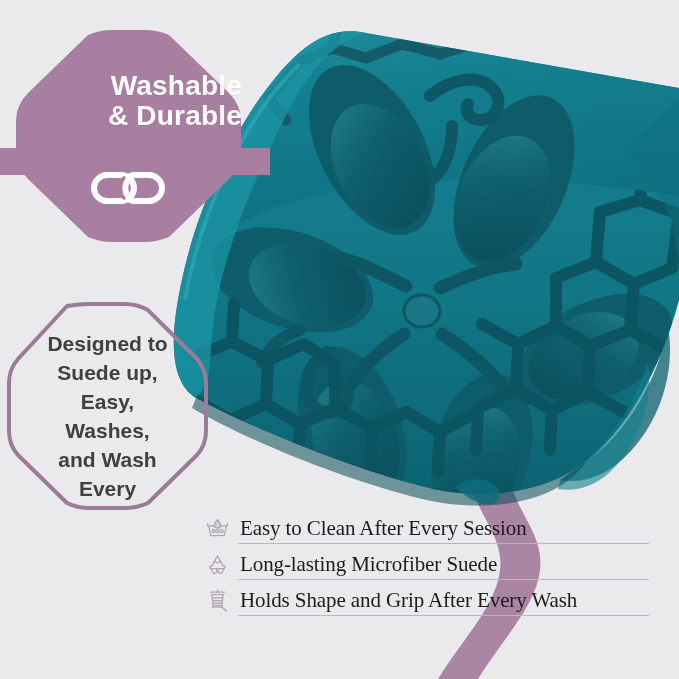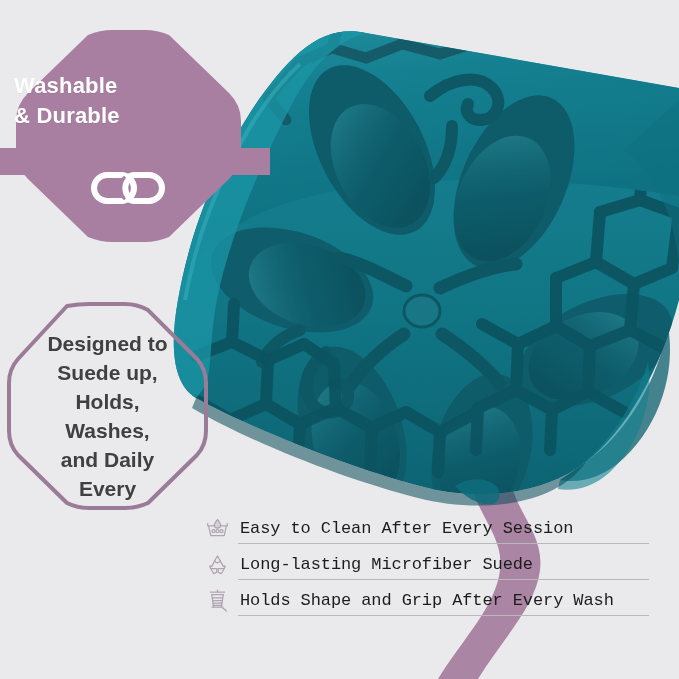--- a/index.html
+++ b/index.html
@@ -16,22 +16,22 @@
   #ribbon-layer{z-index:1;}
 
   
   #badge-washable{
     position:absolute;left:14px;top:29px;width:228px;height:214px;
     z-index:6;
   }
   #badge-washable .hexfill{position:absolute;inset:0;}
   #badge-washable .btext{
     position:absolute;left:0;top:42px;width:228px;
-    text-align:left;color:#ffffff;font-weight:bold;
-    font-size:22px;line-height:30px;letter-spacing:.2px;
+    text-align:right;color:#ffffff;font-weight:bold;
+    font-size:28px;line-height:30px;letter-spacing:.2px;
     text-shadow:0 1px 1px rgba(0,0,0,.06);
   }
   #badge-washable .chain{
     position:absolute;left:50%;top:137px;transform:translateX(-50%);
     width:76px;height:44px;
   }
   #bar-washable{
     position:absolute;left:0;top:148px;width:270px;height:27px;
     background:#a87fa0;z-index:5;
   }
@@ -55,22 +55,22 @@
   .frow{
     position:relative;display:flex;align-items:center;
     height:36px;
   }
   .frow .ficon{
     width:32px;height:30px;flex:0 0 32px;
     display:flex;align-items:center;justify-content:center;
     margin-right:7px;
   }
   .frow .flabel{
-    font-size:17px;color:#1c1c1c;white-space:nowrap;
-    font-family:Liberation Mono, monospace;
+    font-size:21px;color:#1c1c1c;white-space:nowrap;
+    font-family:Liberation Serif, serif;
     letter-spacing:-.1px;
   }
   .frow .fline{
     position:absolute;left:37px;right:-8px;bottom:2px;
     height:1px;background:#b9b9bd;
   }
 </style>
 </head>
 <body>
 
@@ -320,23 +320,23 @@
   <div id="badge-designed">
     <svg class="hexstroke" viewBox="0 0 205 210">
       <path d="M62 5 Q 74 3, 84 3 L120 3 Q 132 3, 143 9
                L192 58 Q 201 68, 201 82 L201 130 Q 201 144, 192 154
                L143 202 Q 132 207, 120 207 L84 207 Q 72 207, 62 202
                L13 154 Q 4 144, 4 130 L4 82 Q 4 68, 13 58 Z" fill="none" stroke="#9b7c98" stroke-width="4"></path>
     </svg>
     <div class="btext">
       <div>Designed to</div>
       <div>Suede up,</div>
-      <div>Holds,</div>
+      <div>Easy,</div>
       <div>Washes,</div>
-      <div>and Daily</div>
+      <div>and Wash</div>
       <div>Every</div>
     </div>
   </div>
 
   <div id="features">
 
     <div class="frow">
       <span class="ficon">
         <svg viewBox="0 0 28 28" width="25" height="25">
           <g fill="none" stroke="#b0a3b2" stroke-width="1.4" stroke-linecap="round" stroke-linejoin="round">

